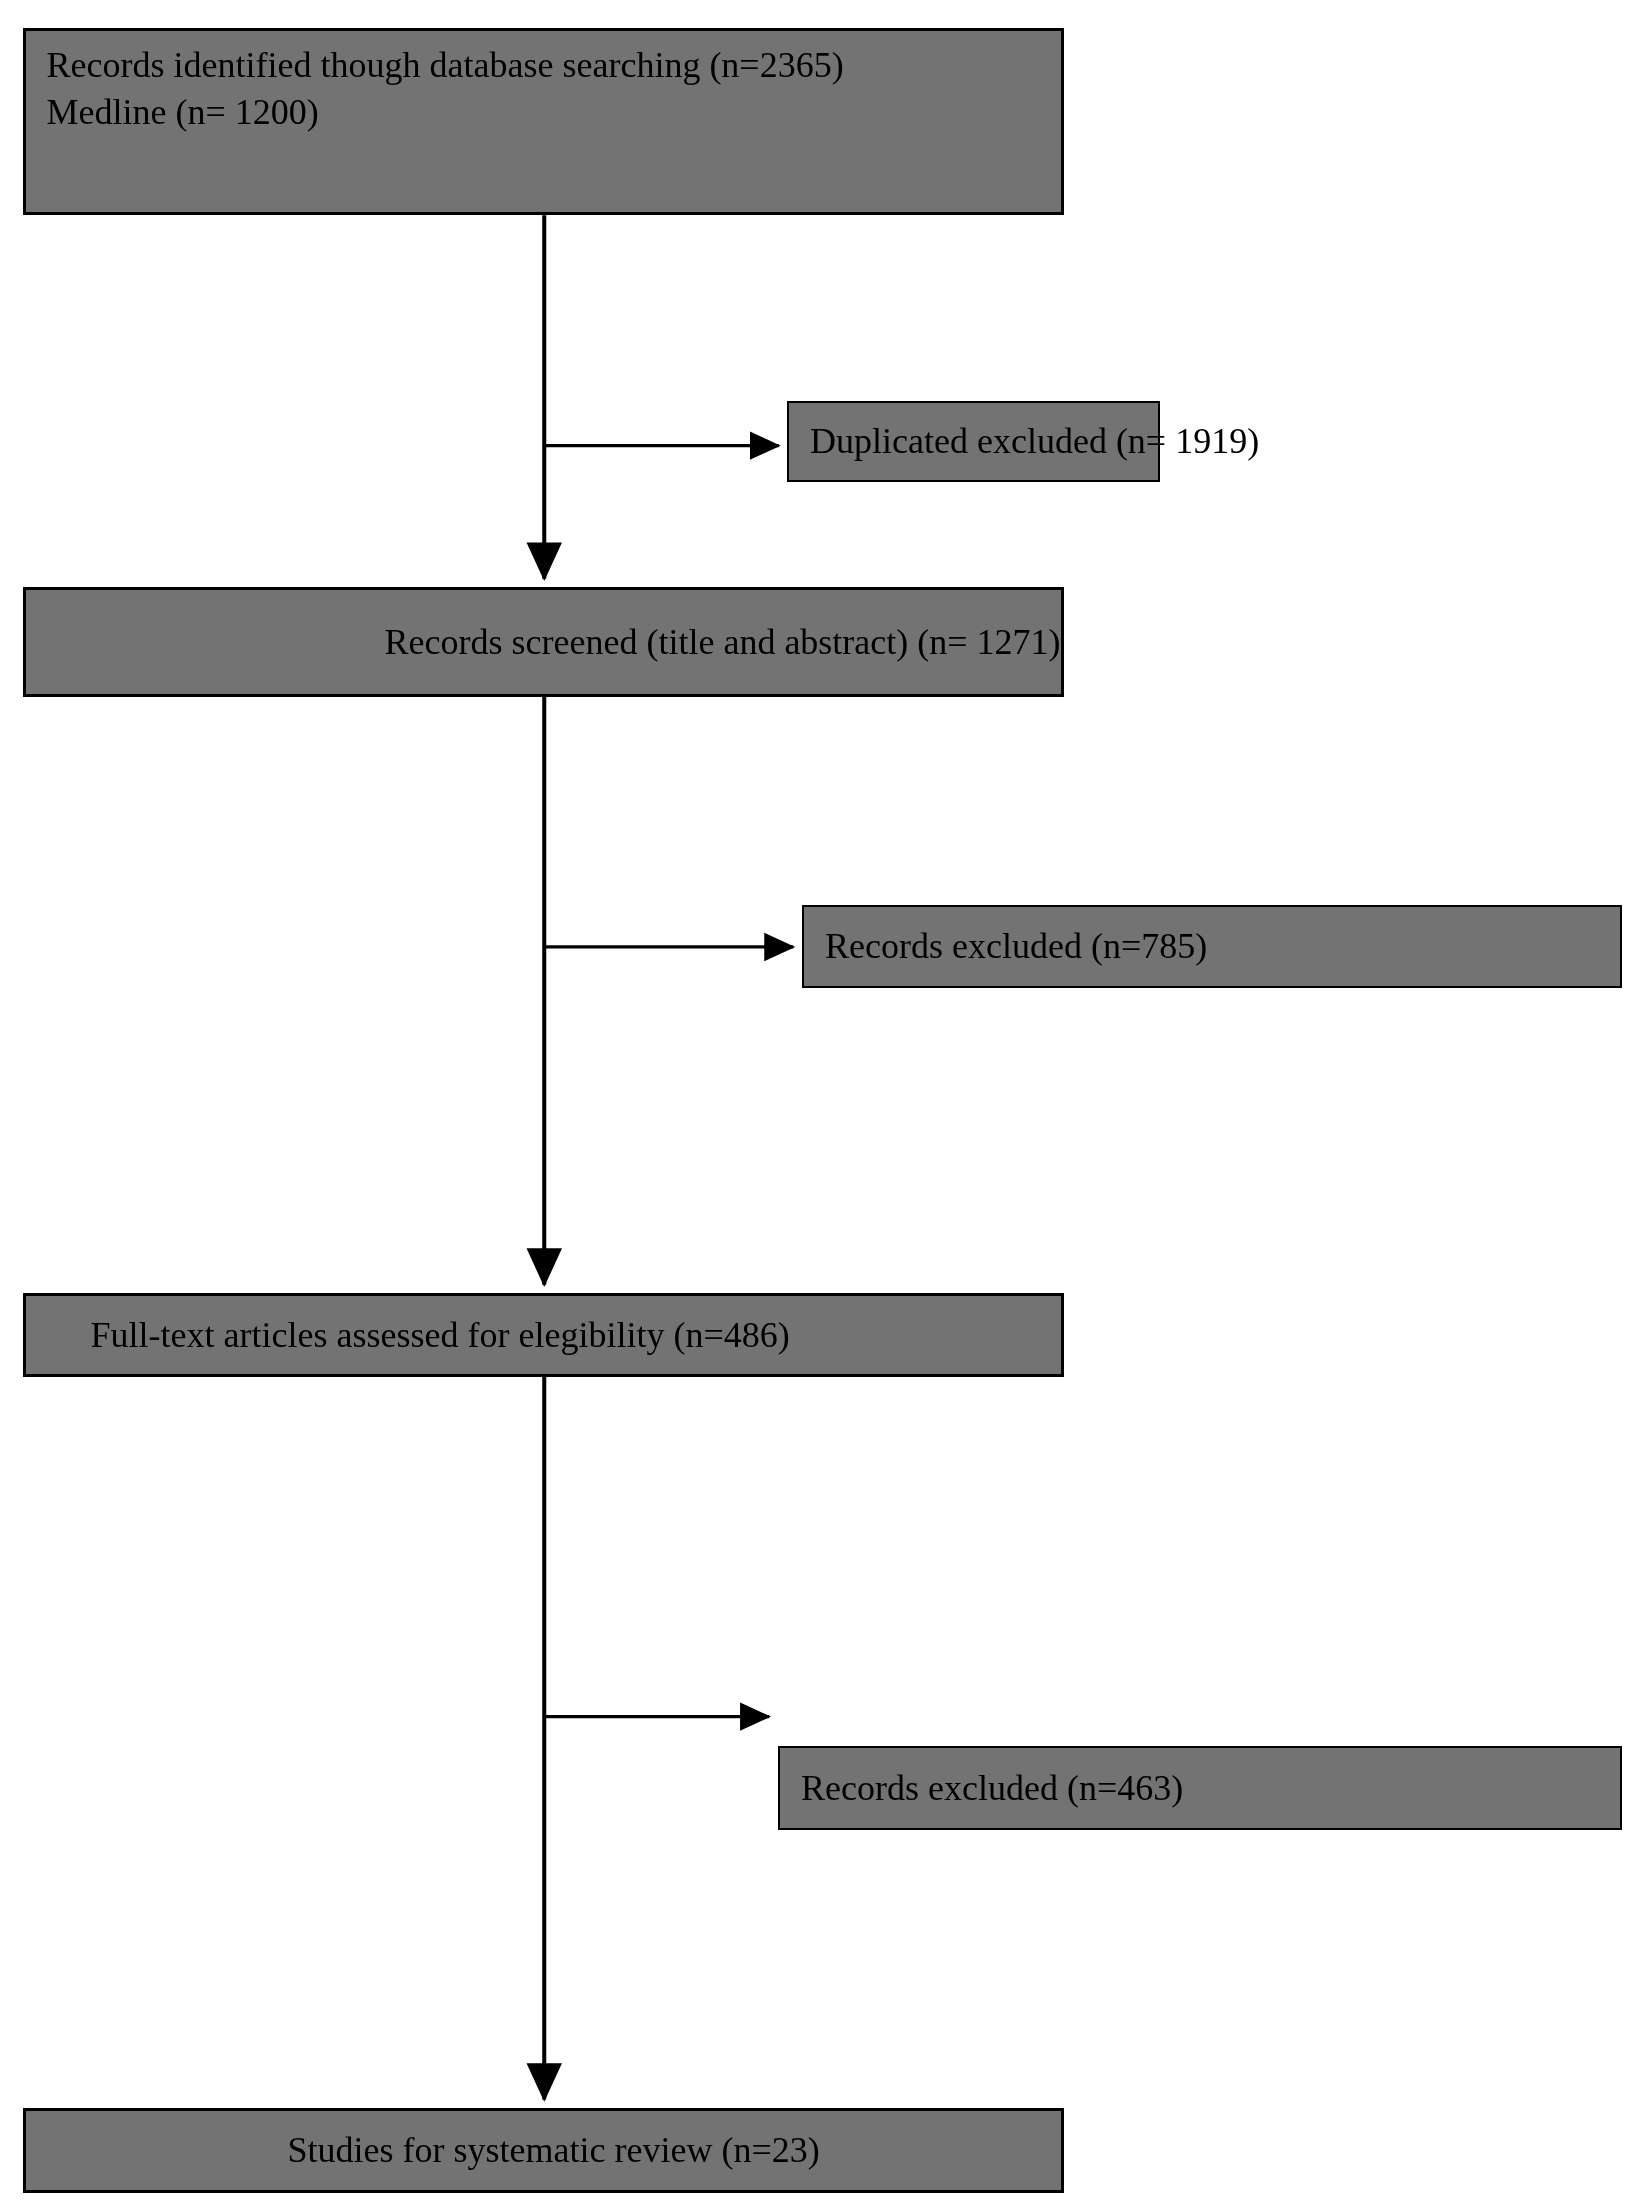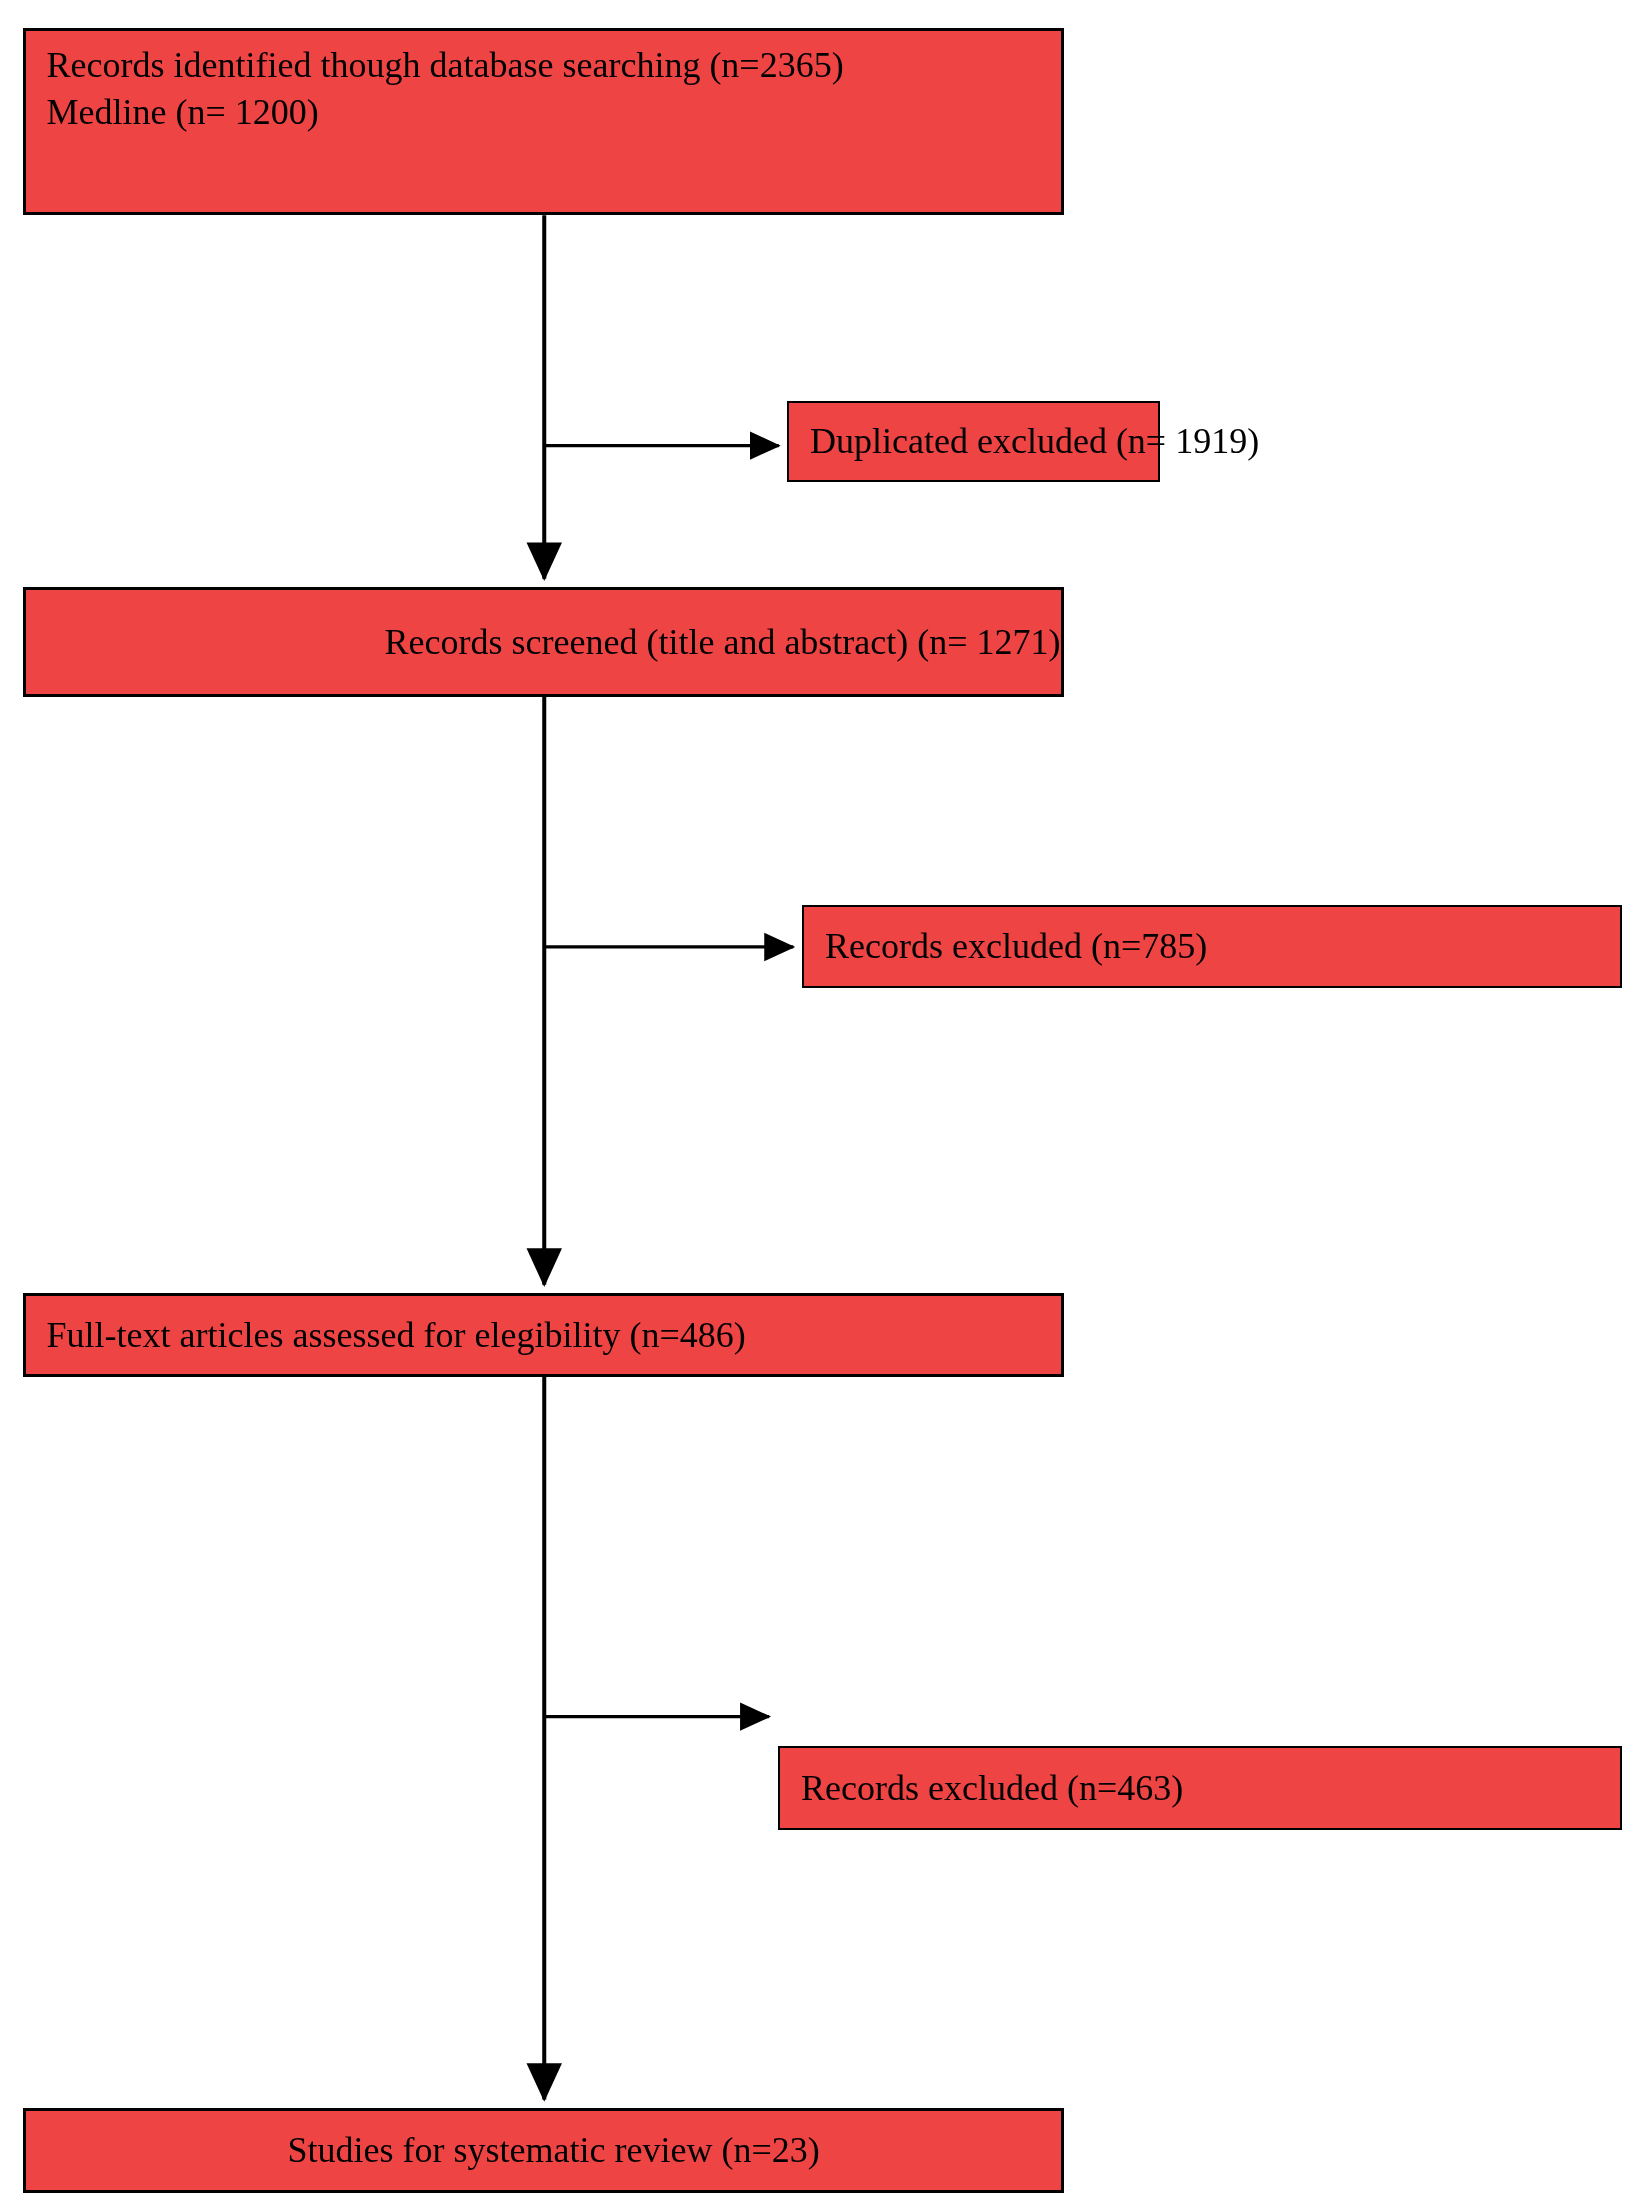--- a/index.html
+++ b/index.html
@@ -12,21 +12,21 @@
     position: relative;
     width: 1647px;
     height: 2205px;
     background: #ffffff;
     font-family: "Liberation Serif", "DejaVu Serif", serif;
     overflow: hidden;
   }
   .node {
     position: absolute;
     box-sizing: border-box;
-    background: #ef4444;
+    background: #737373;
     border: 3.2px solid #000000;
     display: flex;
     flex-direction: column;
     justify-content: center;
   }
   .node.thin {
     border-width: 2.4px;
   }
   .node .line {
     font-size: 36px;
@@ -83,21 +83,21 @@
   </div>
 
   <div class="node" style="left:22.6px; top:587px; width:1041px; height:110px;text-align:right;">
     <div class="line">Records screened (title and abstract) (n= 1271)</div>
   </div>
 
   <div class="node thin" style="left:802px; top:905px; width:820px; height:83px;">
     <div class="line">Records excluded (n=785)</div>
   </div>
 
-  <div class="node" style="left:22.6px; top:1293px; width:1041px; height:84px;">
+  <div class="node" style="left:22.6px; top:1293px; width:1041px; height:84px;padding-left:44px;">
     <div class="line">Full-text articles assessed for elegibility (n=486)</div>
   </div>
 
   <div class="node thin" style="left:778px; top:1746px; width:844px; height:84px;">
     <div class="line">Records excluded (n=463)</div>
   </div>
 
   <div class="node" style="left:22.6px; top:2108px; width:1041px; height:85px;text-align:center;">
     <div class="line">Studies for systematic review (n=23)</div>
   </div>

